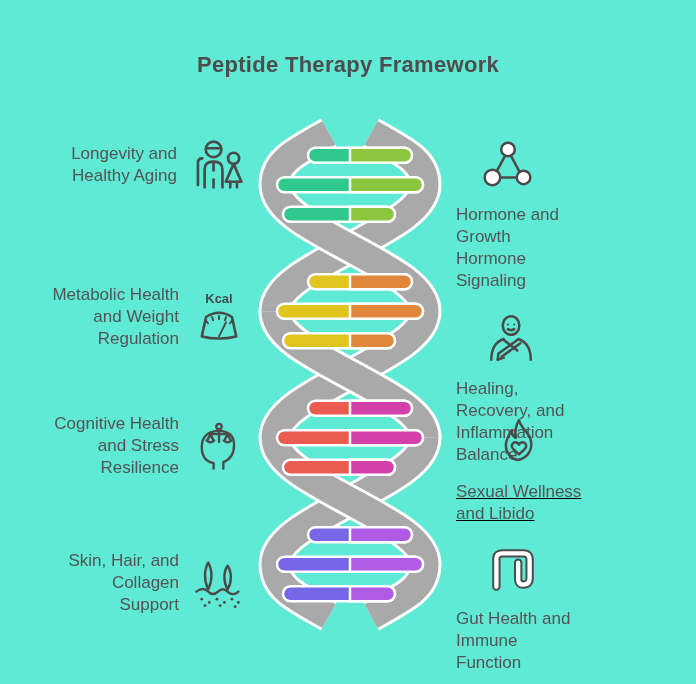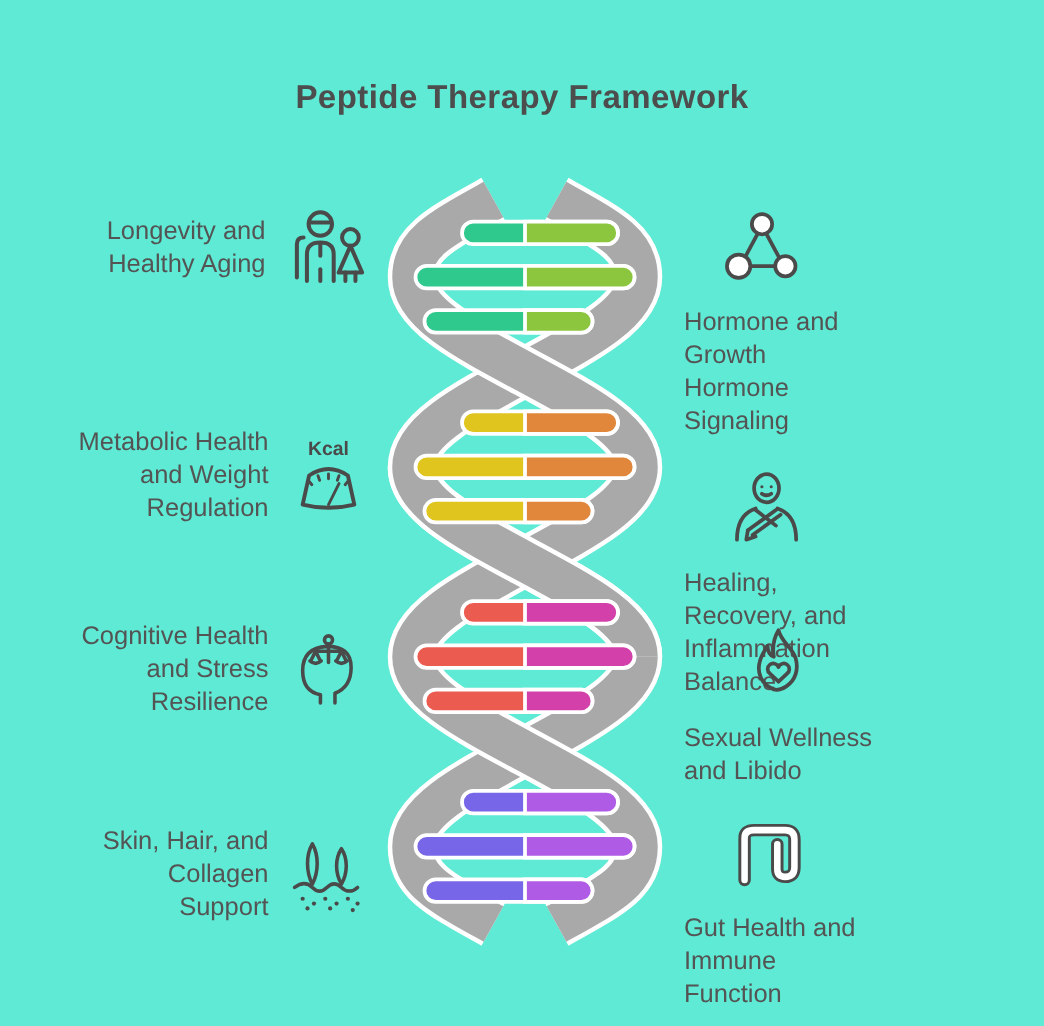--- a/index.html
+++ b/index.html
@@ -194,21 +194,21 @@
         <path d="M15,40 L14,46 L20,44"></path>
         <path d="M20,27 L33,37"></path>
       </svg>
     </div>
     <div class="label">Healing,
 Recovery, and
 Inflammation
 Balance</div>
   </div>
 
-  <div class="row right" style="top:415px;">
+  <div class="row right" style="top:415px;text-decoration:underline;">
     <div class="icon-box">
       <svg width="54" height="54" viewBox="0 0 52 52" fill="none" stroke-width="2.4" stroke-linecap="round" stroke-linejoin="round" stroke="#4A4A4A">
         <path d="M26,5 C28,13 35,16 37,23 C39,30 37,37 31,41 C28,43 24,44 21,42 C15,39 12,32 14,25 C15,21 17,18 19,15 C19,18 20,21 23,22 C22,16 23,10 26,5 Z"></path>
         <path d="M26,38 L20.5,32.8 A3.6,3.6 0 1 1 26,28.6 A3.6,3.6 0 1 1 31.5,32.8 Z"></path>
       </svg>
     </div>
     <div class="label">Sexual Wellness
 and Libido</div>
   </div>
 

